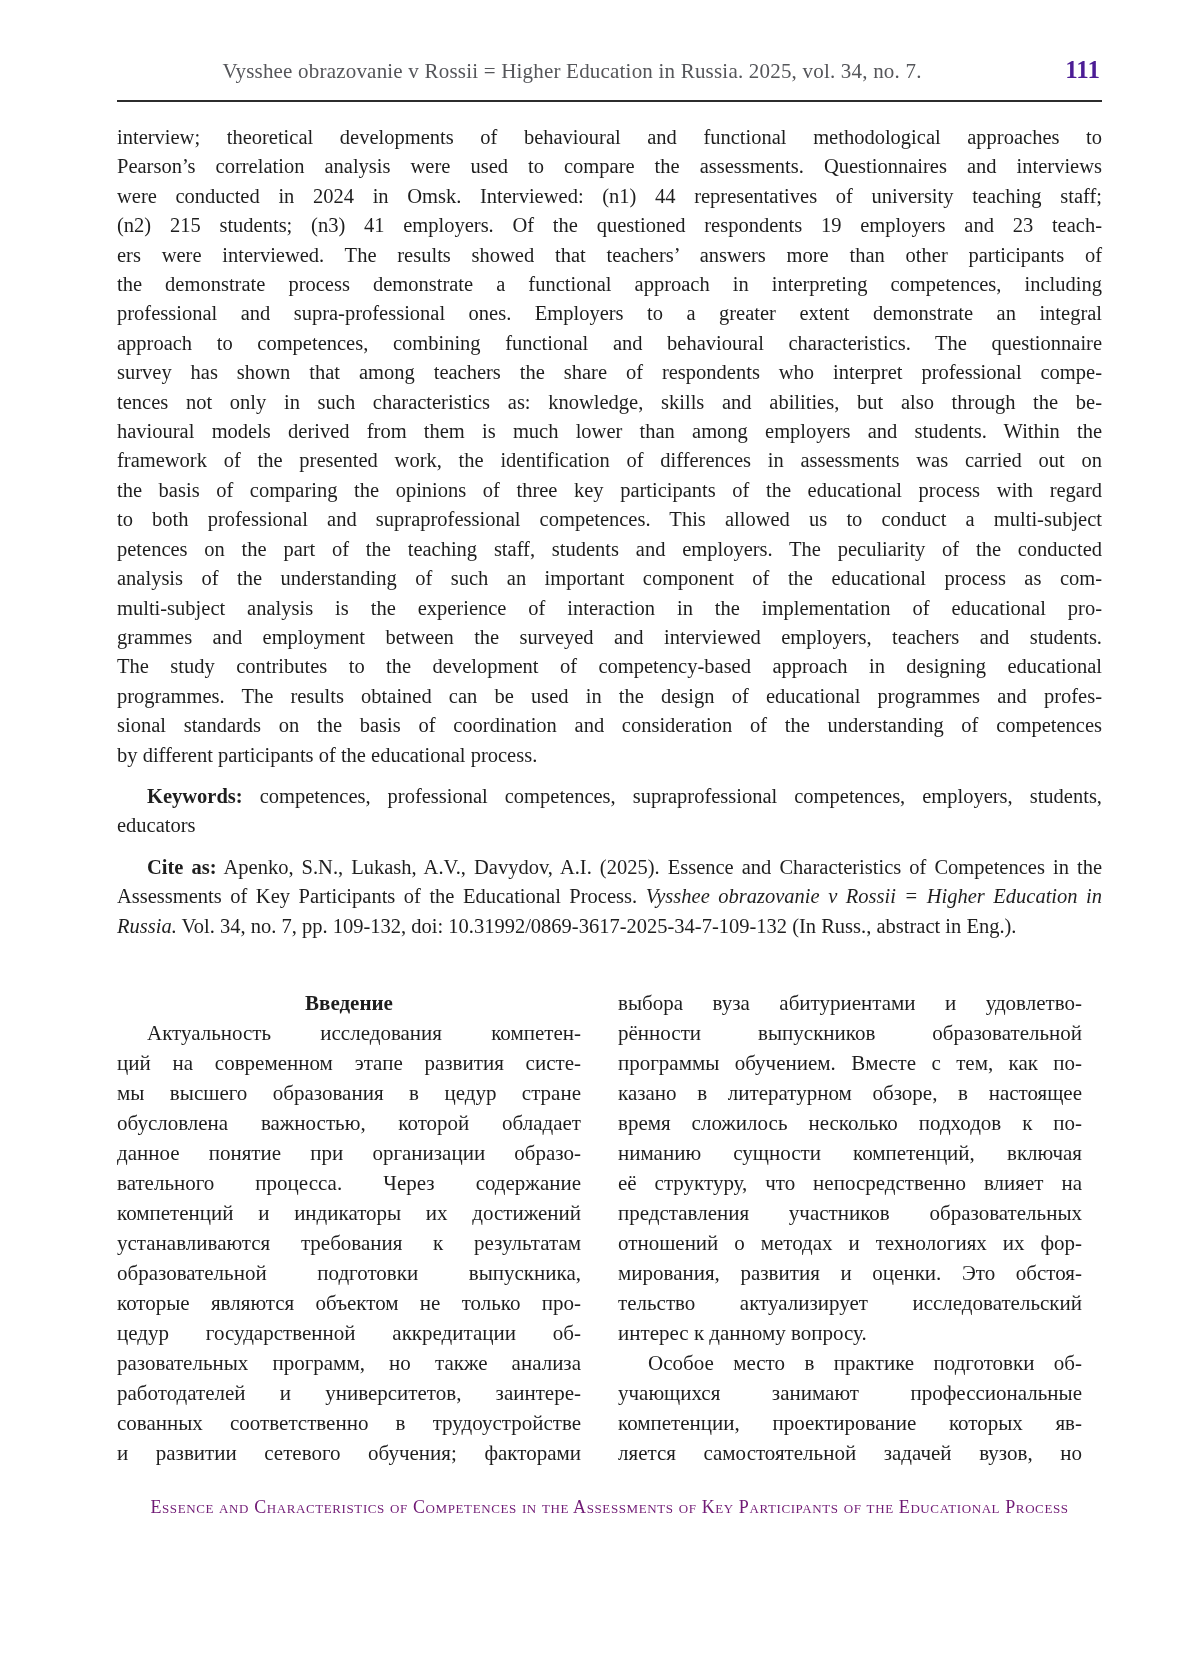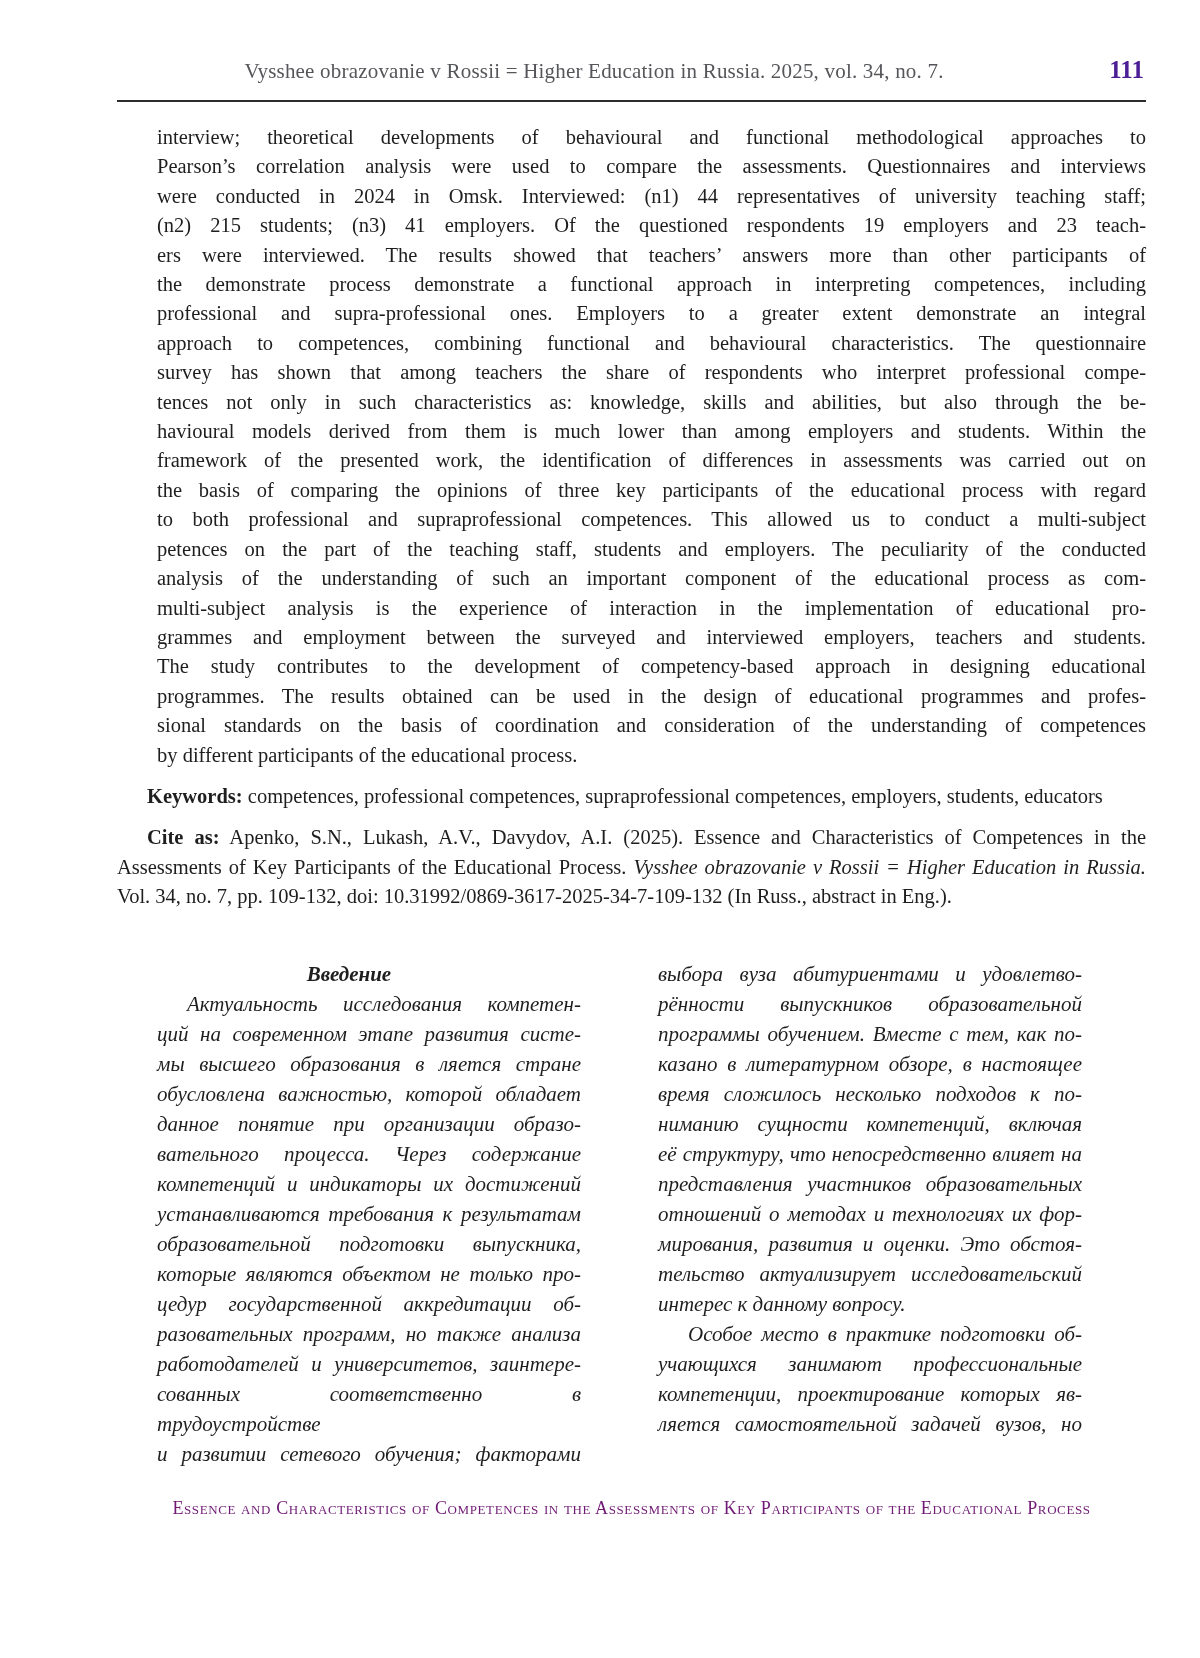--- a/index.html
+++ b/index.html
@@ -9,21 +9,21 @@
     width: 1200px;
     height: 1658px;
     overflow: hidden;
     font-family: "Liberation Serif", "DejaVu Serif", serif;
     color: #1e1e1e;
   }
   .page {
     box-sizing: border-box;
     width: 1200px;
     height: 1658px;
-    padding: 56px 54px 0 117px;
+    padding: 56px 98px 0 117px;
   }
   
   .runhead {
     position: relative;
     height: 34px;
   }
   .runhead .jline {
     position: absolute;
     left: 0; right: 75px;
     text-align: center;
@@ -43,21 +43,20 @@
   .headrule {
     border: none;
     border-top: 2.5px solid #2c2c2c;
     margin: 10px 0 0 0;
   }
   
   .tline {
     text-align: justify;
     text-align-last: justify;
     white-space: normal;
-    margin-left: 40px;
   }
   .tline.endl { text-align-last: left; }
   .tline.ind  { text-indent: 30px; }
   
   .abstract {
     margin-top: 21px;
     font-size: 20.5px;
   }
   .abstract .tline { line-height: 29.4px; }
   
@@ -69,21 +68,20 @@
     margin: 12px 0 0 0;
   }
   .bi { font-weight: bold; }
   .it { font-style: italic; }
   
   .columns {
     margin-top: 47px;
     display: flex;
     gap: 37px;
     font-size: 21px;
-    font-style: italic;
   }
   .col { width: 464px; }
   .col .tline { line-height: 30px; }
   .col-heading {
     font-weight: bold;
     text-align: center;
     line-height: 30px;
   }
   
   .runfoot {
@@ -135,21 +133,21 @@
   <p class="para"><span class="bi">Keywords:</span> <span>competences, professional competences, supraprofessional competences, employers, students, educators</span></p>
 
   <p class="para"><span class="bi">Cite as:</span> <span>Apenko, S.N., Lukash, A.V., Davydov, A.I. (2025). Essence and Characteristics of Competences in the Assessments of Key Participants of the Educational Process. </span><span class="it">Vysshee obrazovanie v Rossii = Higher Education in Russia.</span><span> Vol. 34, no. 7, pp. 109-132, doi: 10.31992/0869-3617-2025-34-7-109-132 (In Russ., abstract in Eng.).</span></p>
 
   <div class="columns">
     <div class="col">
       <div class="col-heading">Введение</div>
       <div>
           <div class="tline ind">Актуальность исследования компетен-</div>
           <div class="tline">ций на современном этапе развития систе-</div>
-          <div class="tline">мы высшего образования в ляется стране</div>
+          <div class="tline">мы высшего образования в цедур стране</div>
           <div class="tline">обусловлена важностью, которой обладает</div>
           <div class="tline">данное понятие при организации образо-</div>
           <div class="tline">вательного процесса. Через содержание</div>
           <div class="tline">компетенций и индикаторы их достижений</div>
           <div class="tline">устанавливаются требования к результатам</div>
           <div class="tline">образовательной подготовки выпускника,</div>
           <div class="tline">которые являются объектом не только про-</div>
           <div class="tline">цедур государственной аккредитации об-</div>
           <div class="tline">разовательных программ, но также анализа</div>
           <div class="tline">работодателей и университетов, заинтере-</div>

